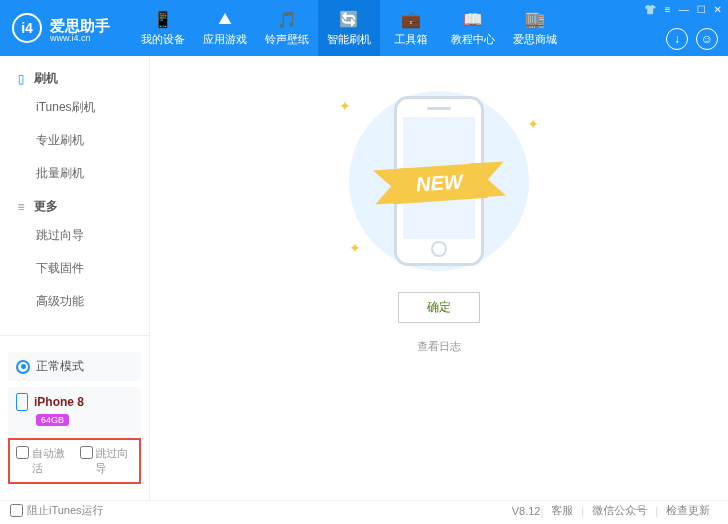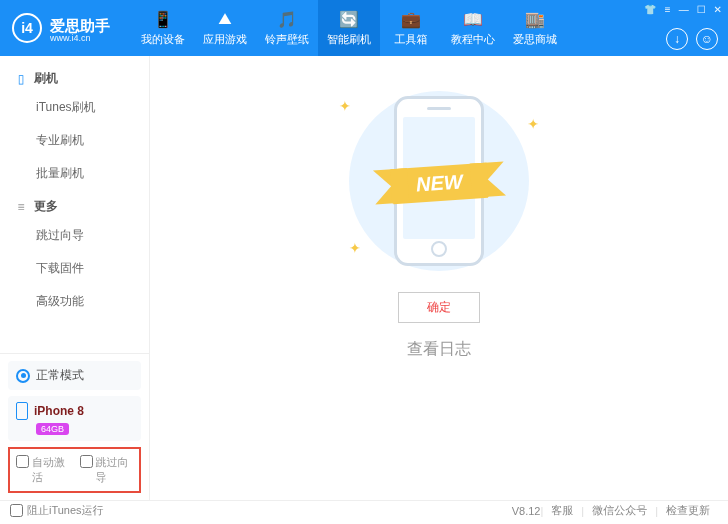--- a/index.html
+++ b/index.html
@@ -20,21 +20,21 @@
 .hdr-right { position: absolute; right: 10px; bottom: 6px; display: flex; gap: 8px; }
 .circ-btn { width: 22px; height: 22px; border: 1.5px solid #fff; border-radius: 50%; display: flex; align-items: center; justify-content: center; cursor: pointer; font-size: 12px; }
 .body { display: flex; height: 444px; }
 .sidebar { width: 150px; border-right: 1px solid #eee; display: flex; flex-direction: column; }
 .side-scroll { flex: 1; overflow: hidden; padding-top: 6px; }
 .sec-h { display: flex; align-items: center; padding: 8px 14px 4px; color: #555; font-size: 12px; font-weight: bold; }
 .sec-h .hicon { width: 14px; text-align: center; margin-right: 6px; color: #1b8ff7; font-weight: normal; }
 .sec-h.more .hicon { color: #999; }
 .sitem { padding: 8px 10px 8px 36px; color: #666; cursor: pointer; font-size: 12px; }
 .sitem.active { color: #1b8ff7; }
-.side-bottom { border-top: 1px solid #eee; padding: 7px 8px; }
+.side-bottom { border-top: 1px solid #eee; padding: 16px 8px; }
 .mode, .device { background: #f7f9fb; border-radius: 4px; padding: 6px 8px; display: flex; align-items: center; margin-bottom: 6px; font-size: 12px; color: #555; }
 .mode .dot { width: 14px; height: 14px; border: 2px solid #1b8ff7; border-radius: 50%; margin-right: 6px; position: relative; }
 .mode .dot::after { content: ""; position: absolute; width: 5px; height: 5px; background: #1b8ff7; border-radius: 50%; top: 2.5px; left: 2.5px; }
 .device { flex-wrap: wrap; }
 .device .ph { width: 12px; height: 18px; border: 1.5px solid #1b8ff7; border-radius: 2px; margin-right: 6px; }
 .device .dn { font-weight: bold; color: #7f1d1d; }
 .badge { background: #d946ef; color: #fff; font-size: 9px; padding: 1px 5px; border-radius: 3px; margin-left: 20px; margin-top: 3px; }
 .opts { border: 2px solid #e74c3c; padding: 6px; display: flex; gap: 10px; margin-top: 4px; }
 .opts label { display: flex; align-items: flex-start; color: #999; font-size: 11px; }
 .opts input { margin-right: 3px; }
@@ -45,22 +45,22 @@
 .phone::before { content: ""; position: absolute; top: 8px; left: 50%; transform: translateX(-50%); width: 24px; height: 3px; background: #d0dce8; border-radius: 2px; }
 .phone::after { content: ""; position: absolute; bottom: 6px; left: 50%; transform: translateX(-50%); width: 12px; height: 12px; border: 2px solid #d0dce8; border-radius: 50%; }
 .screen { position: absolute; top: 18px; left: 6px; right: 6px; bottom: 24px; background: #eaf5ff; border-radius: 2px; }
 .ribbon { position: absolute; z-index: 3; background: #f7c948; color: #fff; font-weight: bold; font-size: 20px; font-style: italic; padding: 6px 24px; transform: rotate(-4deg); top: 80px; }
 .ribbon::before, .ribbon::after { content: ""; position: absolute; top: 0; width: 0; height: 0; border: 17px solid #f7c948; }
 .ribbon::before { left: -18px; border-left-color: transparent; }
 .ribbon::after { right: -18px; border-right-color: transparent; }
 .spark { position: absolute; color: #f7c948; font-size: 14px; z-index: 1; }
 .s1 { top: 12px; left: 30px; } .s2 { top: 30px; right: 30px; } .s3 { bottom: 20px; left: 40px; }
 .msg { font-size: 15px; color: #333; margin-top: 18px; }
-.okbtn { margin-top: 16px; border: 1px solid #ccc; background: #fff; padding: 6px 28px; font-size: 12px; cursor: pointer; color: #ef4444; }
-.loglink { margin-top: 16px; color: #999; font-size: 16px; cursor: pointer; }
+.okbtn { margin-top: 16px; border: 1px solid #ccc; background: #fff; padding: 6px 28px; font-size: 12px; cursor: pointer; color: #4d7c0f; }
+.loglink { margin-top: 16px; color: #999; font-size: 11px; cursor: pointer; }
 .footer { height: 20px; border-top: 1px solid #eee; display: flex; align-items: center; padding: 0 10px; font-size: 11px; color: #888; }
 .footer label { display: flex; align-items: center; }
 .footer input { margin-right: 4px; }
 .fspace { flex: 1; }
 .flink { margin: 12px 8px; cursor: pointer; }
 .fdiv { color: #ddd; }
 </style>
 </head>
 <body>
 

